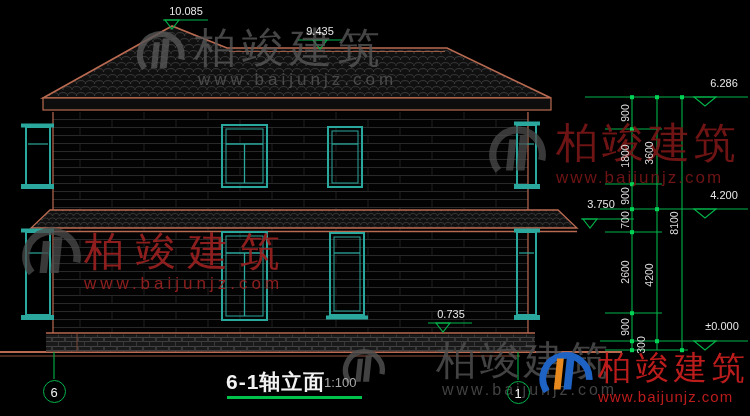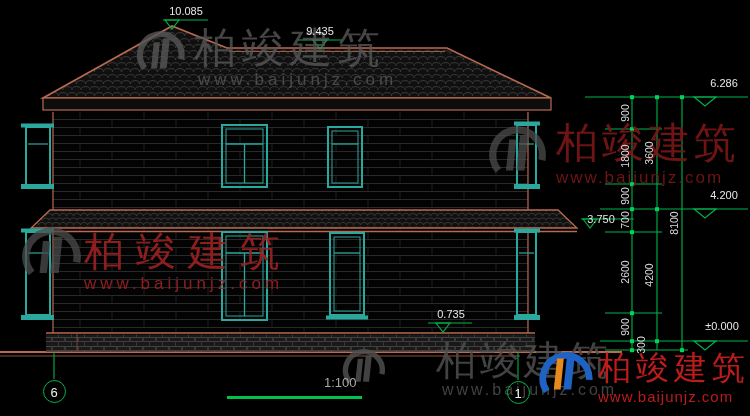--- a/index.html
+++ b/index.html
@@ -246,34 +246,35 @@
 
   <div class="wm wm-botred abs z3" style="left:598px;top:351px;">
     <span class="cjk" style="font-size:33px;letter-spacing:5px;">柏竣建筑</span>
     <span class="url" style="font-size:15px;letter-spacing:1px;margin-top:5px;">www.baijunjz.com</span>
   </div>
 
   <div class="lbl z3" style="left:160px;top:5px;width:52px;">10.085</div>
   <div class="lbl z3" style="left:296px;top:25px;width:48px;">9.435</div>
   <div class="lbl z3" style="left:700px;top:77px;width:48px;">6.286</div>
   <div class="lbl z3" style="left:700px;top:189px;width:48px;">4.200</div>
-  <div class="lbl z3" style="left:580px;top:213px;width:42px;">3.750</div>
+  <div class="lbl z3" style="left:580px;top:198px;width:42px;">3.750</div>
   <div class="lbl z3" style="left:428px;top:308px;width:46px;">0.735</div>
   <div class="lbl z3" style="left:696px;top:320px;width:52px;">±0.000</div>
 
   <div class="dimv z3" style="left:603px;top:107px;">900</div>
   <div class="dimv z3" style="left:603px;top:150px;">1800</div>
   <div class="dimv z3" style="left:603px;top:190px;">900</div>
   <div class="dimv z3" style="left:603px;top:214px;">700</div>
   <div class="dimv z3" style="left:603px;top:266px;">2600</div>
   <div class="dimv z3" style="left:603px;top:321px;">900</div>
   <div class="dimv z3" style="left:619px;top:339px;">300</div>
   <div class="dimv z3" style="left:627px;top:147px;">3600</div>
   <div class="dimv z3" style="left:627px;top:269px;">4200</div>
   <div class="dimv z3" style="left:652px;top:217px;">8100</div>
 
   <div class="axis-circle z3" style="left:42.5px;top:379.5px;">6</div>
   <div class="axis-circle z3" style="left:506.5px;top:380.5px;">1</div>
 
+  <div class="title-text z3" style="left:226px;top:368px;">6-1轴立面</div>
   <div class="title-scale z3" style="left:324px;top:375px;">1:100</div>
   <div class="title-bar z3" style="left:227px;top:396px;width:135px;"></div>
 
 </div>
 
 </body></html>

